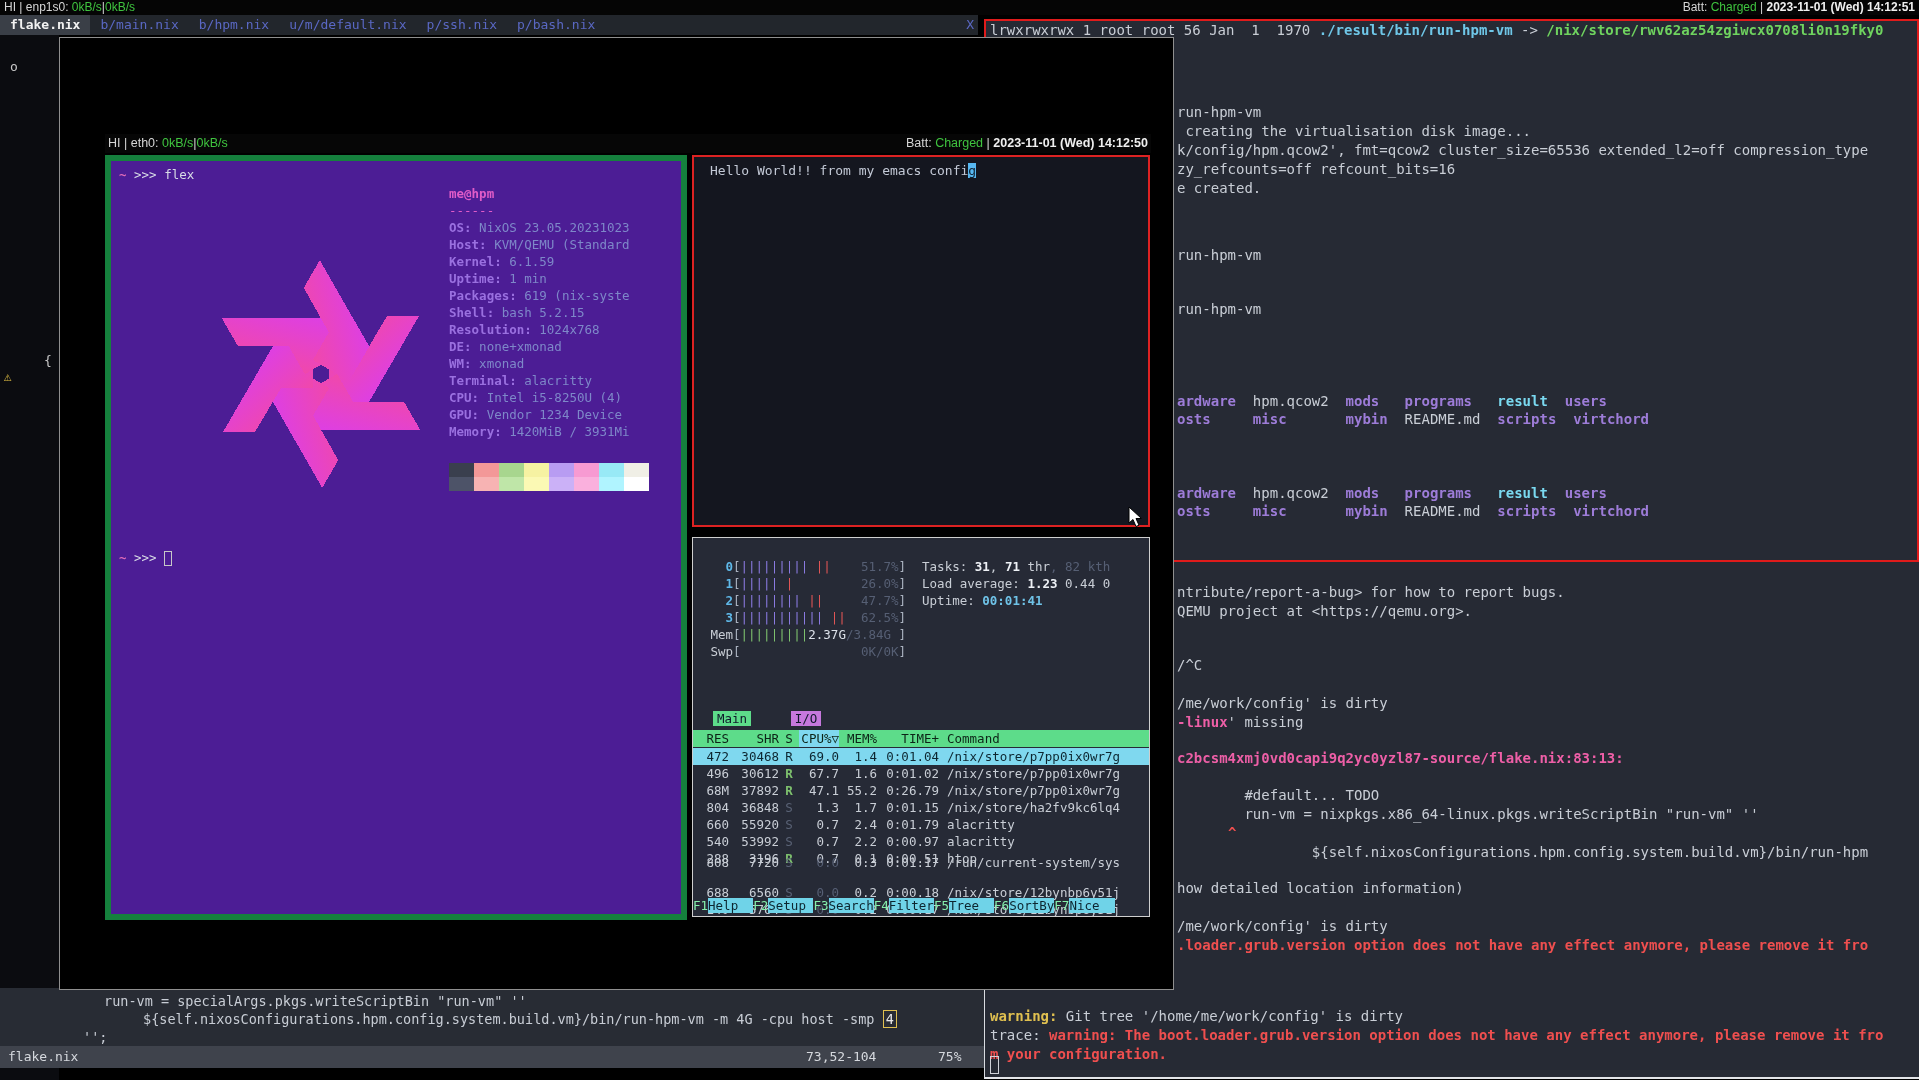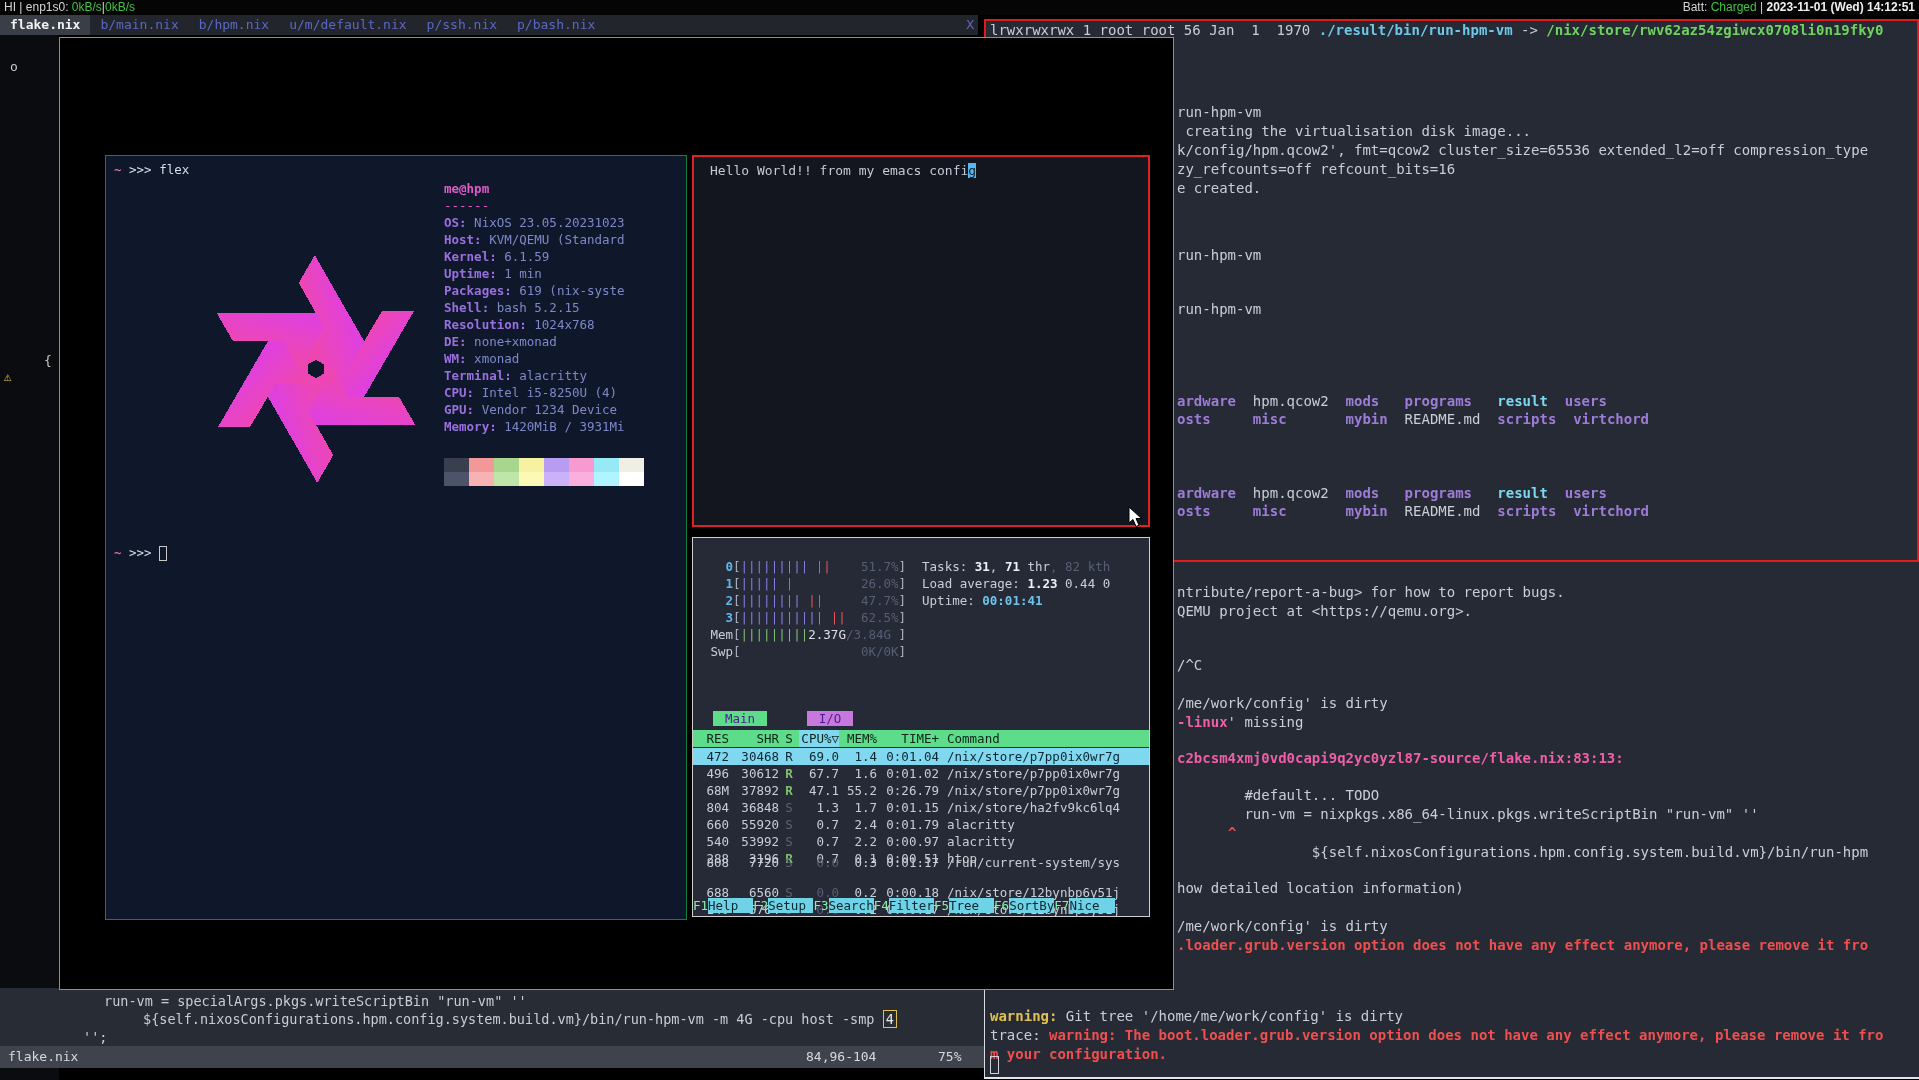--- a/index.html
+++ b/index.html
@@ -54,21 +54,21 @@
                border-bottom:1px solid #c9c9c9; font:13px/21px "Liberation Sans",sans-serif; color:#1c1c1c; }
   .qemu-menu span { margin-left:9px; padding:0 6px; }
 
   
   .vm-bar { position:absolute; left:45px; top:96px; width:1046px; height:19px; background:#060606;
             color:#d6d6d6; font:12.5px/19px "Liberation Sans",sans-serif; display:flex;
             justify-content:space-between; padding:0 3px; }
 
   
   .vm-term { position:absolute; left:45px; top:117px; width:582px; height:765px;
-             background:#0f172a; border:1px solid #15803d; overflow:hidden; }
+             background:#4c1d95; border:6px solid #15803d; overflow:hidden; }
   .vm-line { position:absolute; white-space:pre; font:12.5px/17px "DejaVu Sans Mono",monospace; color:#d8dce6; }
   .ppath { color:#e06cb8; font-weight:bold; }
   .fetch-title { color:#e05cc8; font-weight:bold; }
   .fetch-row { white-space:pre; font:12.5px/17px "DejaVu Sans Mono",monospace; }
   .fetch-row .lab { color:#9a70e0; font-weight:bold; }
   .fetch-row .val { color:#7e88c9; }
   .swatch { width:25px; height:14px; display:inline-block; }
   .prow { position:absolute; font-size:0; }
 
   
@@ -93,21 +93,21 @@
   .mlabel.gray { color:#c9ced6; font-weight:normal; }
   .brk { color:#aab2c0; }
   .mbar { display:inline-flex; width:158px; justify-content:space-between; overflow:hidden; }
   .bars-p { color:#8a7ae0; } .bars-r { color:#e05555; } .bars-g { color:#7ec16e; }
   .dim { color:#565f74; }
   .memval { color:#dde2ea; }
   .mright { margin-left:16px; white-space:pre; }
   .mright .num { font-weight:bold; color:#eef1f6; }
   .upval { color:#6fc3e8; font-weight:bold; }
   .htop-tabs { position:absolute; left:20px; top:172px; }
-  .htab { padding:0 12px; color:#4c1d95; }
+  .htab { padding:0 4px; color:#0f172a; }
   .htab.main { background:#5ddc8a; }
   .htab.io { background:#c678dd; margin-left:32px;text-align:right; }
   .hheader { position:absolute; left:0; top:192px; width:100%; display:flex; background:#5ddc8a;
              color:#0d2417; padding-left:4px; }
   .hheader .hcpu { background:#7fd8ef; }
   .hrow { position:absolute; left:0; width:100%; display:flex; padding-left:4px; white-space:pre; }
   .hrow.selected { background:#7fd8ef; }
   .hrow.selected span { color:#0d2630; font-weight:normal; }
   .c-res { display:inline-block; width:32px; text-align:right; }
   .c-shr { display:inline-block; width:50px; text-align:right; }
@@ -185,26 +185,30 @@
 <div class="tline" style="left:990px; top:1026px;"><span>trace: </span><span class="redtxt">warning: The boot.loader.grub.version option does not have any effect anymore, please remove it fro</span></div>
 <div class="tline redtxt" style="left:990px; top:1045px;">m your configuration.</div>
 <div class="hollow-cursor" style="left:990px; top:1056px;"></div>
 
 <div class="abs code-area"></div>
 <div class="code-line" style="left:104px; top:992px; z-index:2;">run-vm = specialArgs.pkgs.writeScriptBin "run-vm" ''</div>
 <div class="code-line" style="left:143px; top:1010px; z-index:2;"><span>${self.nixosConfigurations.hpm.config.system.build.vm}/bin/run-hpm-vm -m 4G -cpu host -smp </span><span class="hl4">4</span></div>
 <div class="code-line" style="left:83px; top:1028px; z-index:2;">'';</div>
 <div class="abs statusbar">
   <span style="left:8px;">flake.nix</span>
-  <span style="left:806px;">84,96-104</span>
+  <span style="left:806px;">73,52-104</span>
   <span style="left:938px;">75%</span>
 </div>
 
 <div class="abs qemu">
 
+  <div class="vm-bar">
+    <div><span>HI</span><span> | </span><span>eth0: </span><span class="green">0kB/s</span><span>|</span><span class="green">0kB/s</span></div>
+    <div><span>Batt: </span><span class="green">Charged</span><span> | </span><span class="bar-date">2023-11-01 (Wed) 14:12:50</span></div>
+  </div>
 
   <div class="vm-term">
     <div class="vm-line" style="left:8px; top:5px;"><span class="ppath">~</span><span> &gt;&gt;&gt; </span><span>flex</span></div>
 
     <svg class="abs" style="left:40px; top:48px;" width="340" height="330" viewBox="-170 -165 340 330">
       <defs>
         <linearGradient id="lg" x1="-120" y1="-120" x2="120" y2="120" gradientUnits="userSpaceOnUse">
           <stop offset="0" stop-color="#ff9640"></stop>
           <stop offset="0.35" stop-color="#ff4f7e"></stop>
           <stop offset="0.7" stop-color="#d93df0"></stop>

